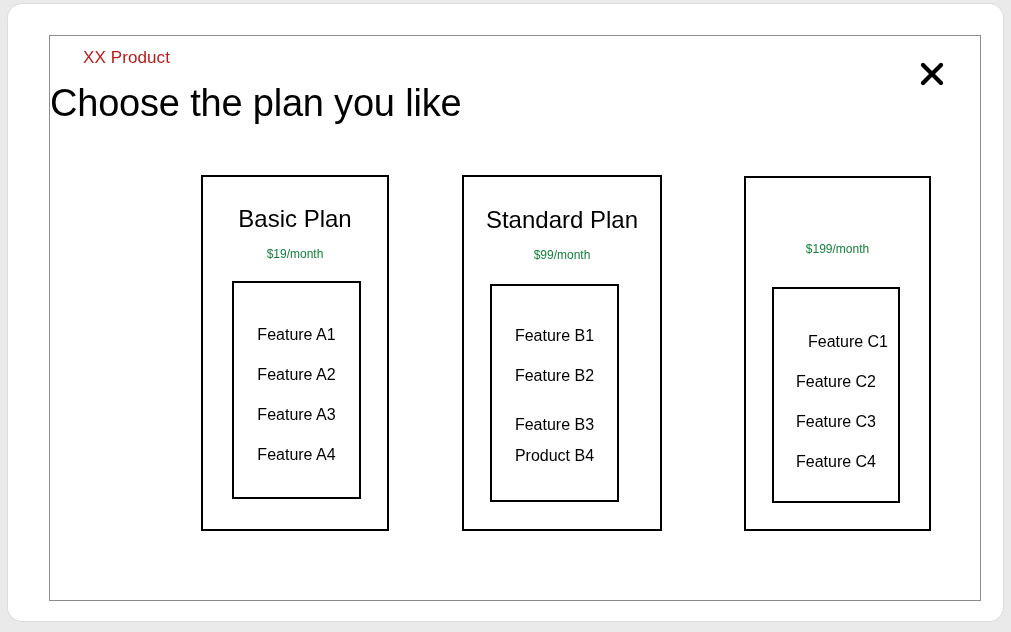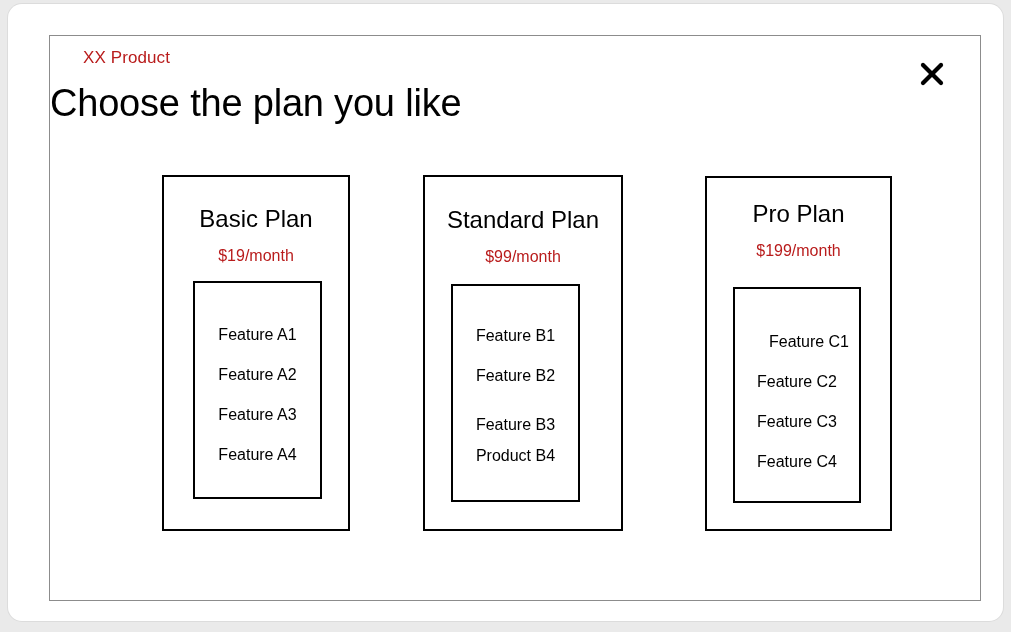--- a/index.html
+++ b/index.html
@@ -78,39 +78,40 @@
     position: absolute;
     left: 0;
     top: 0;
   }
 
   .plan-card {
     position: absolute;
     background: #ffffff;
     border: 2px solid #000000;
     box-sizing: border-box;
+    margin-left: 39px;
   }
 
   .plan-name {
     position: absolute;
     left: 0;
     right: 0;
     text-align: center;
     font-size: 24px;
     color: #000;
     white-space: nowrap;
   }
 
   .plan-price {
     position: absolute;
     left: 0;
     right: 0;
     text-align: center;
-    font-size: 16px;
-    color: #b91c1c;
+    font-size: 12px;
+    color: #15803d;
     white-space: nowrap;
   }
 
   .feature-box {
     position: absolute;
     border: 2px solid #000000;
     box-sizing: border-box;
     background: #ffffff;
   }
 
@@ -159,21 +160,20 @@
           <div class="plan-name" style="top: 29px;">Standard Plan</div>
           <div class="plan-price" style="top: 71px;">$99/month</div>
           <div class="feature-box" style="left: 26px; top: 107px; width: 129px; height: 218px;">
             <div class="feature-item" style="top: 41px;">Feature B1</div>
             <div class="feature-item" style="top: 81px;">Feature B2</div>
             <div class="feature-item" style="top: 130px;">Feature B3</div>
             <div class="feature-item" style="top: 161px;">Product B4</div>
           </div>
         </div>
         <div class="plan-card" style="left: 655px; top: 140px; width: 187px; height: 355px;">
-          <div class="plan-name" style="top: 22px;">Pro Plan</div>
           <div class="plan-price" style="top: 64px;">$199/month</div>
           <div class="feature-box" style="left: 26px; top: 109px; width: 128px; height: 216px;">
             <div class="feature-item" style="top: 44px; padding-left: 24px;">Feature C1</div>
             <div class="feature-item" style="top: 84px;">Feature C2</div>
             <div class="feature-item" style="top: 124px;">Feature C3</div>
             <div class="feature-item" style="top: 164px;">Feature C4</div>
           </div>
         </div>
       </div>
 

